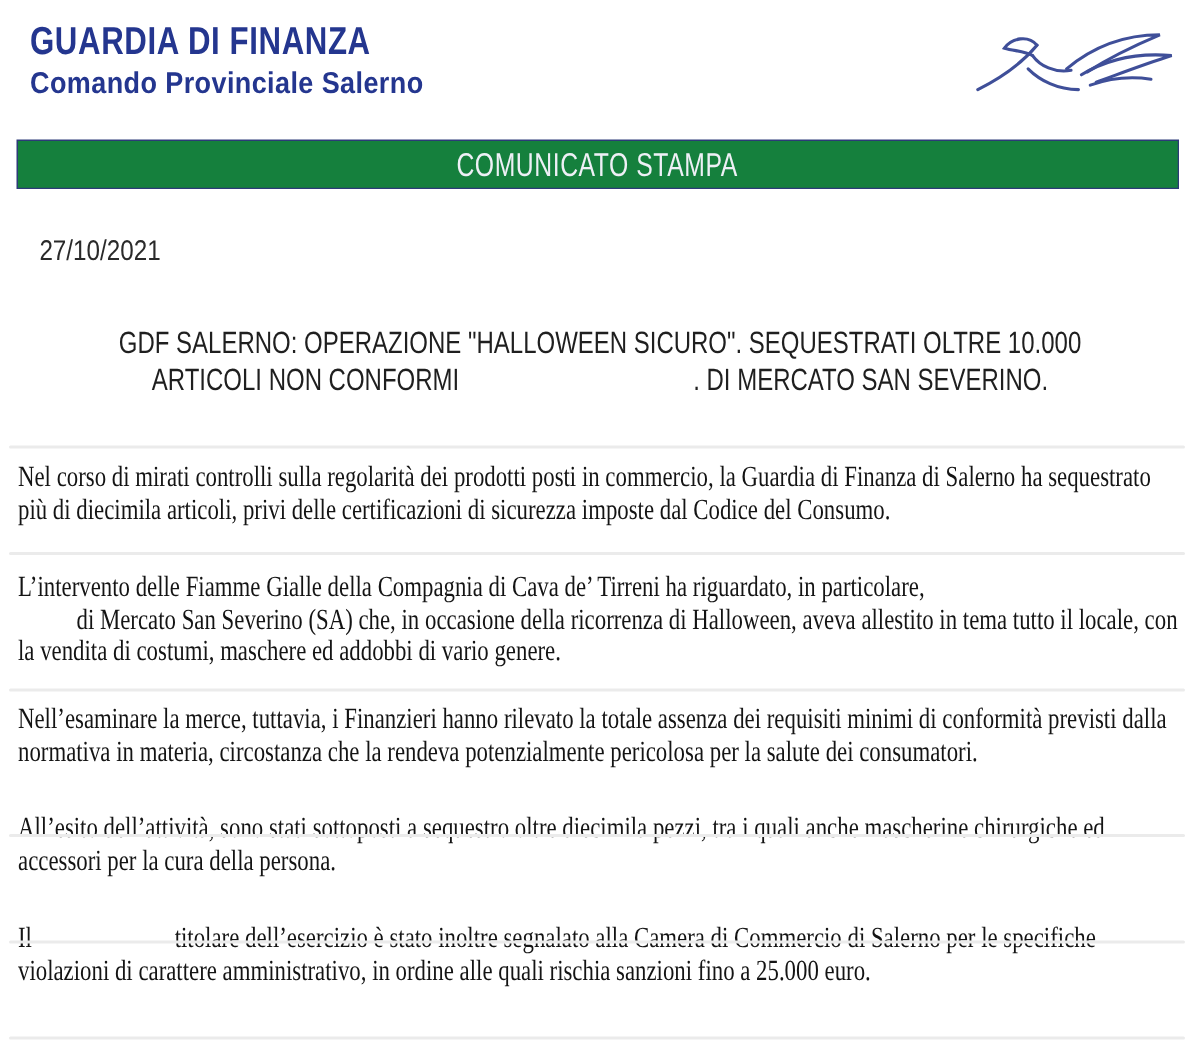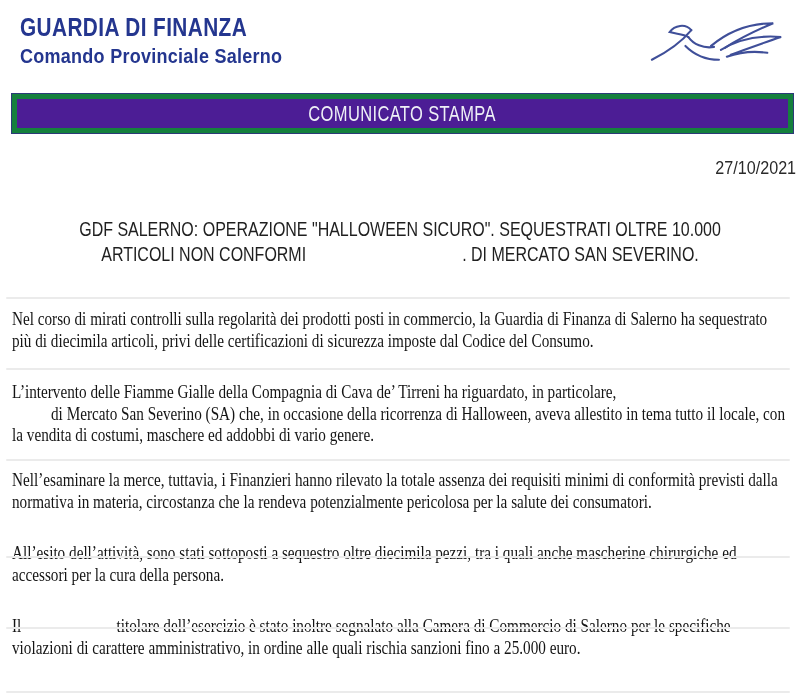--- a/index.html
+++ b/index.html
@@ -15,29 +15,29 @@
   }
   .org-subtitle{
     margin:2px 0 0 0;font-size:20px;font-weight:bold;color:#24368f;letter-spacing:.3px;
     transform:scaleX(.90);transform-origin:left top;white-space:nowrap;
   }
   .logo{position:absolute;top:-4px;right:0;width:148px;height:62px;}
   .logo svg{width:100%;height:100%;}
   
   .banner{
     position:absolute;top:94px;left:12px;width:771px;height:29px;
-    background:#4c1d95;border:5px solid #15803d;box-shadow:0 0 0 1px #2c3a78;
+    background:#15803d;border:1px solid #15803d;box-shadow:0 0 0 1px #2c3a78;
     display:flex;align-items:center;justify-content:center;
   }
   .banner-label{
     color:#eef0f6;font-size:22px;letter-spacing:.5px;white-space:nowrap;
     transform:scaleX(.75);transform-origin:center;
   }
   
-  .date-row{position:absolute;top:157px;left:12px;right:4px;text-align:right;}
+  .date-row{position:absolute;top:157px;left:12px;right:4px;}
   .date-value{
     display:inline-block;font-size:19px;color:#2a2a2a;
     transform:scaleX(.85);transform-origin:right center;white-space:nowrap;
   }
   
   .headline{
     position:absolute;top:216px;left:-113px;width:1026px;text-align:center;
     font-size:20.5px;color:#1f1f1f;line-height:25px;
     transform:scaleX(.78);transform-origin:center top;
   }

